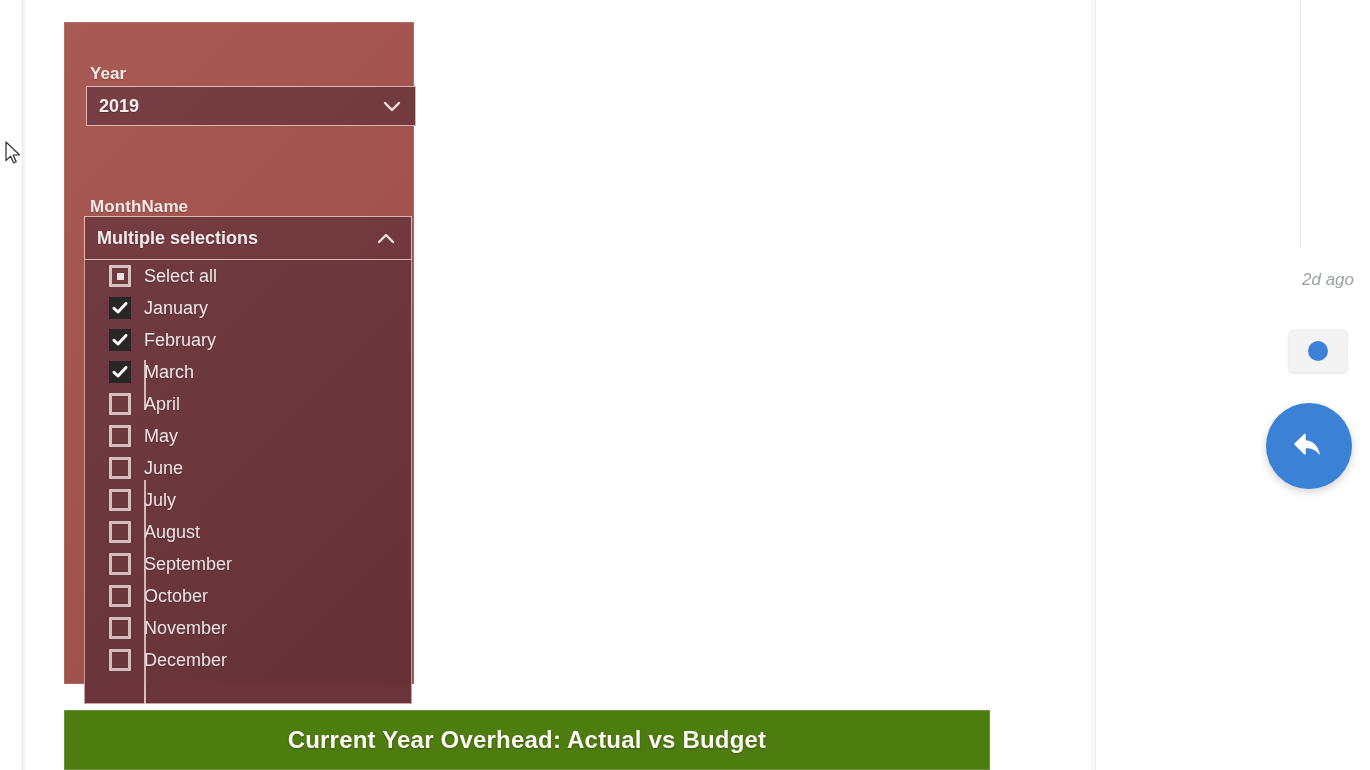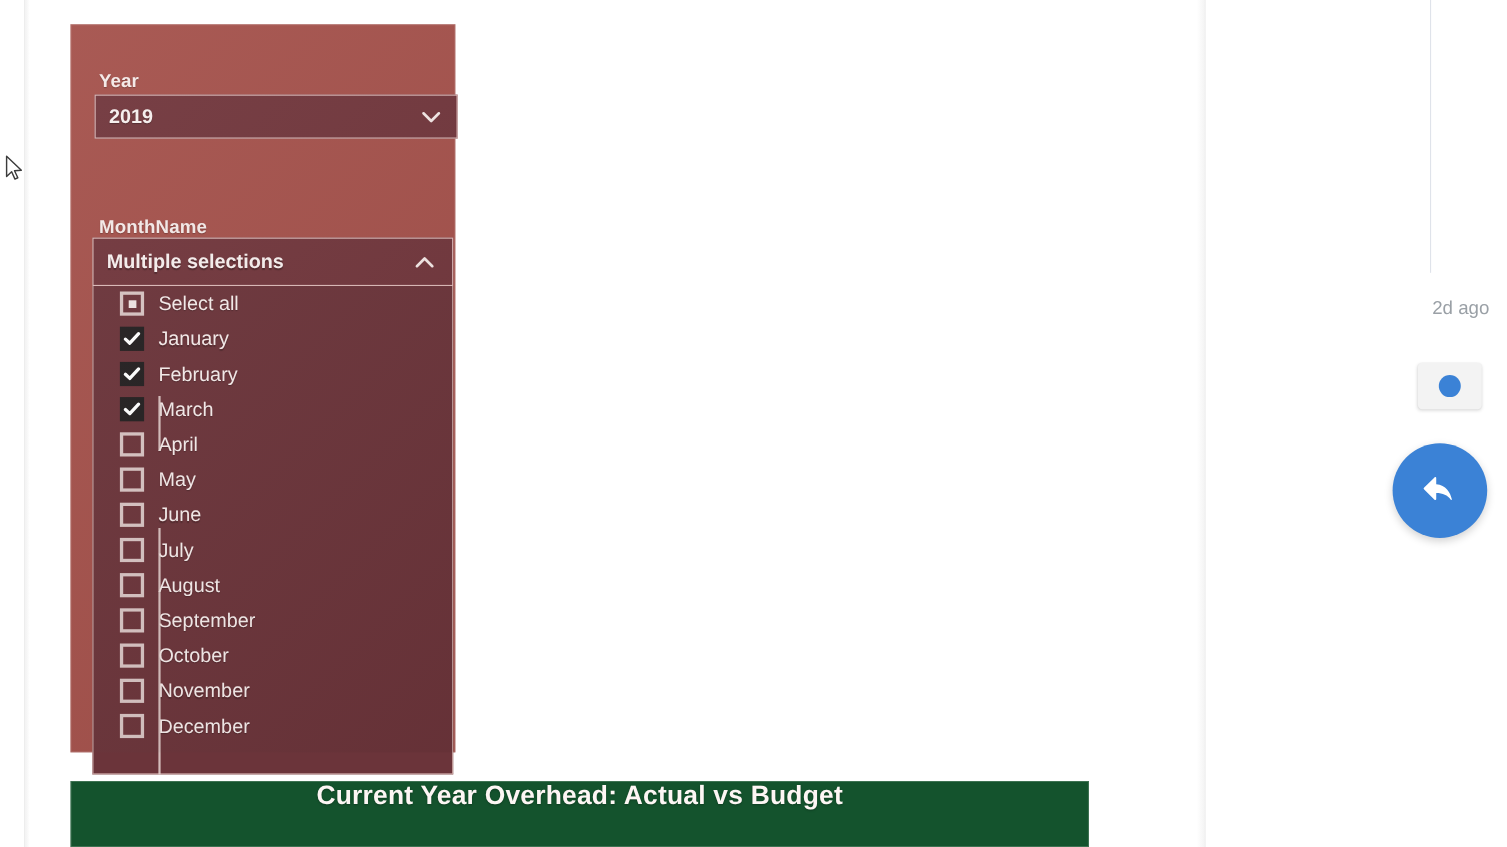--- a/index.html
+++ b/index.html
@@ -135,33 +135,33 @@
   .accent {
     position:absolute; width:2px; background:#e8d6d4; opacity:0.85;
   }
   .accent-a { left:80px; top:338px;  height:50px; }
   .accent-b { left:80px; top:458px;  height:224px; }
 
   
   .chart-title-bar {
     position:absolute; left:64px; top:710px;
     width:926px; height:60px;
-    background:#14532d;
-    display:flex; justify-content:center;
+    background:#4d7c0f;
+    display:flex; align-items:center; justify-content:center;
     box-shadow:0 0 0 1px rgba(255,255,255,0.18) inset;
   }
   .chart-title-bar .t {
     color:#fdf6f4; font-size:24px; font-weight:bold;
     letter-spacing:0.2px; text-shadow:0 1px 2px rgba(0,0,0,0.28);
   }
 
   
   .timestamp {
     position:absolute; right:16px; top:270px;
-    color:#9aa0a6; font-size:17px; white-space:nowrap;
+    color:#9aa0a6; font-size:17px; white-space:nowrap;font-style:italic;
   }
   .dot-card {
     position:absolute; left:1289px; top:330px;
     width:58px; height:42px;
     background:#f3f3f3; border-radius:4px;
     box-shadow:0 1px 3px rgba(0,0,0,0.12), 0 0 0 1px rgba(0,0,0,0.02);
     display:flex; align-items:center; justify-content:center;
   }
   .dot-card .dot {
     width:20px; height:20px; border-radius:50%; background:#3b82d6;

